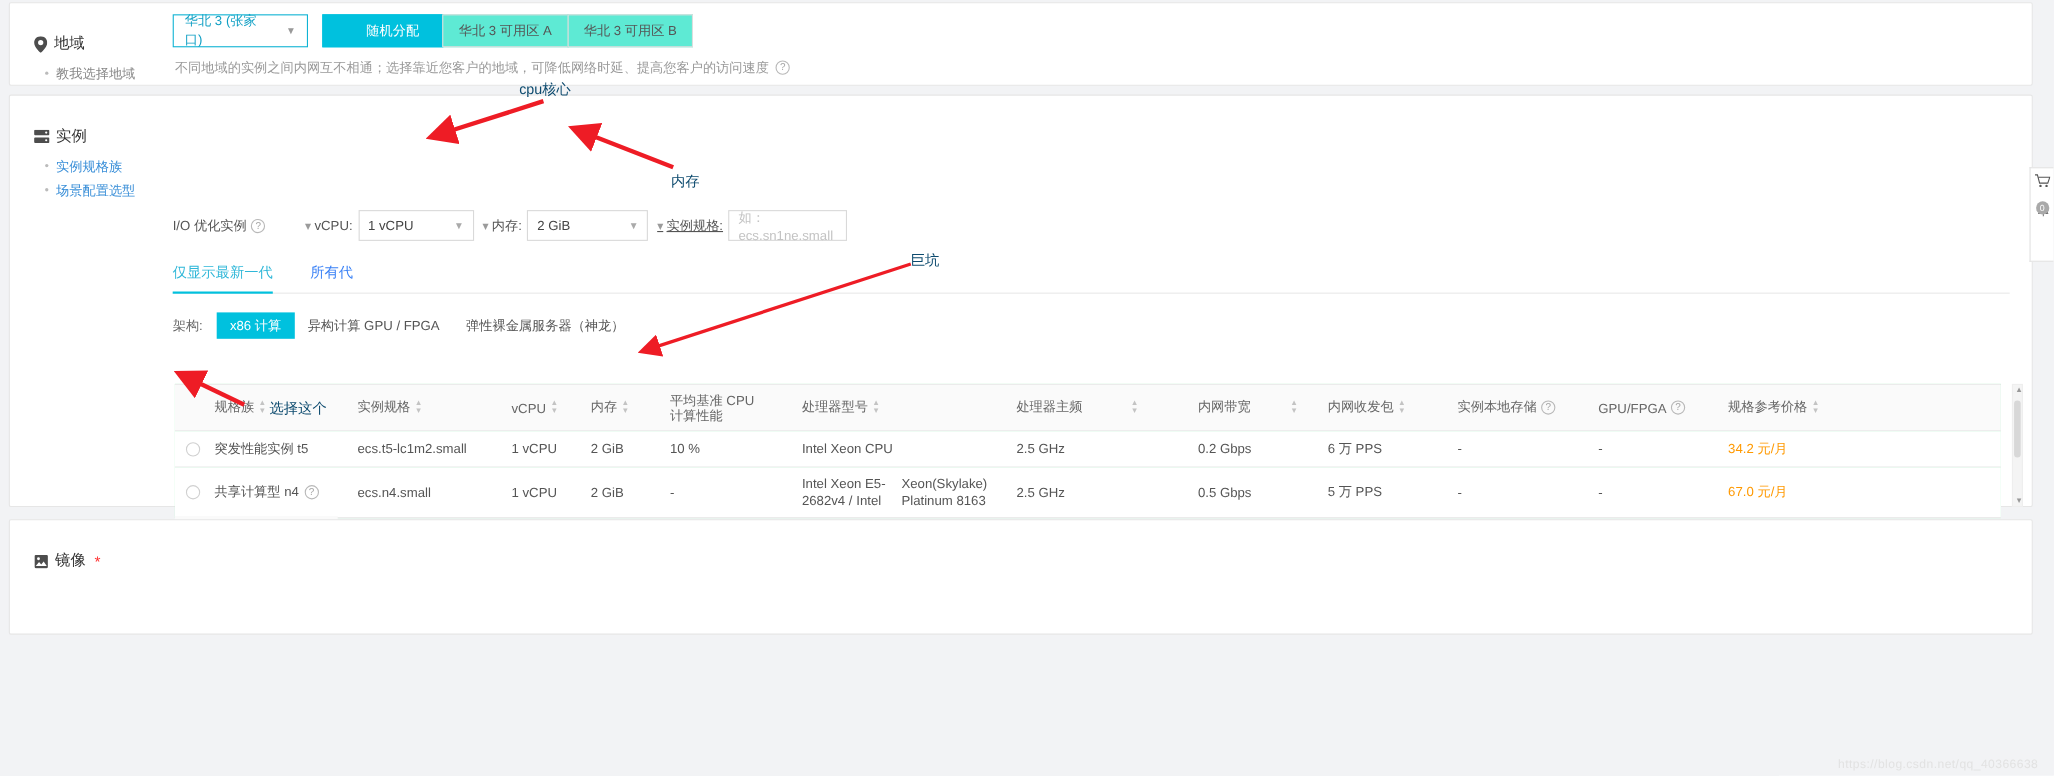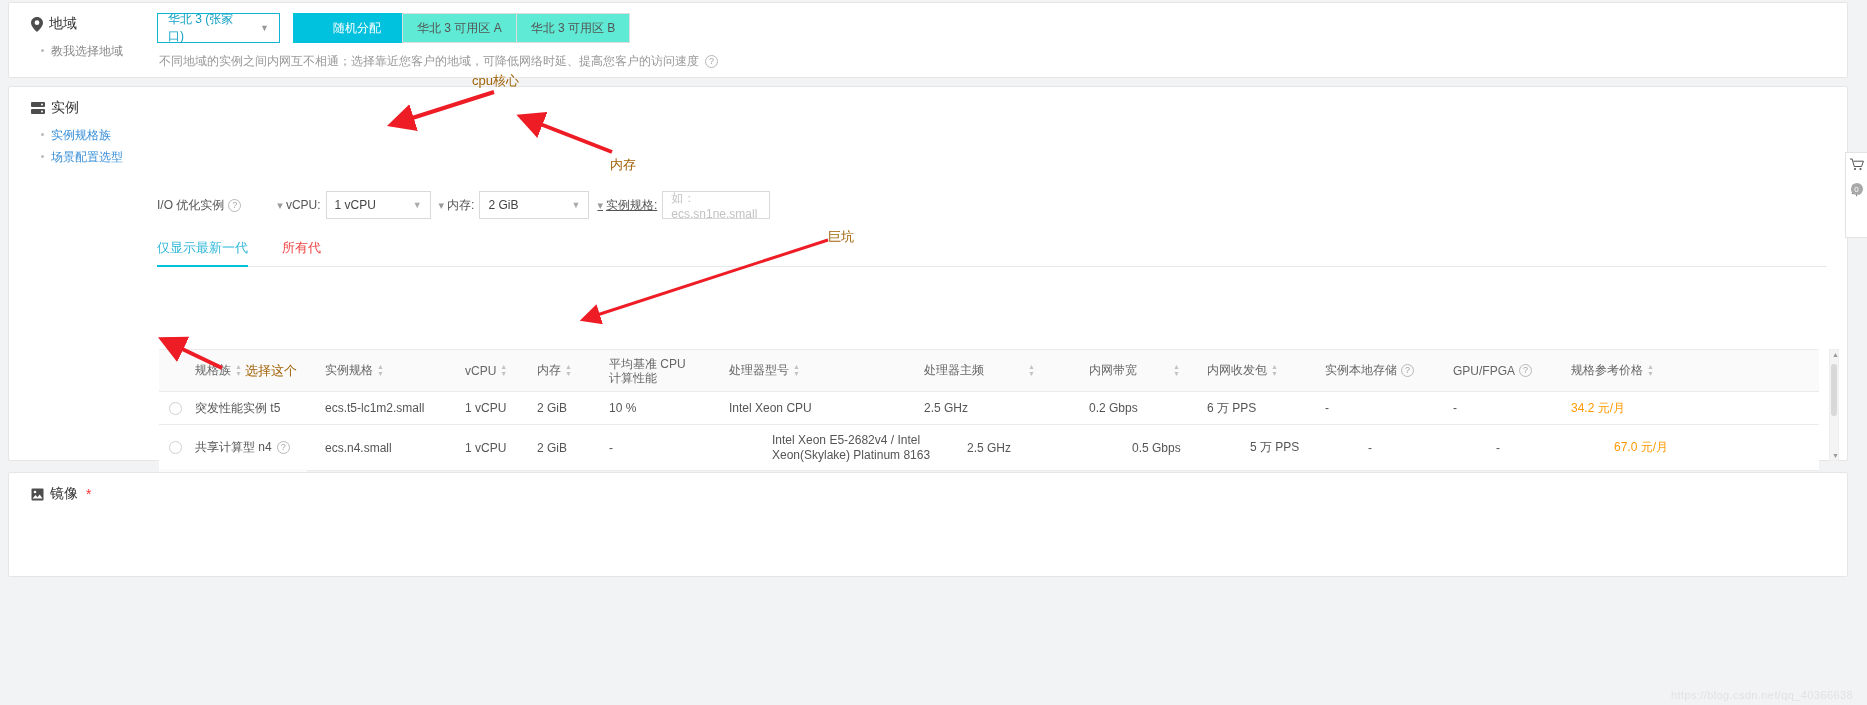--- a/index.html
+++ b/index.html
@@ -26,20 +26,21 @@
   #card-region { top: 2px; height: 76px; }
   #card-instance { top: 86px; height: 375px; }
   #card-image { top: 472px; height: 105px; }
 
   
   .rail { position: absolute; left: 22px; top: 12px; width: 120px; }
   .rail-title {
     font-size: 14px; color: #333; font-weight: normal;
     display: flex; align-items: center; gap: 6px;
     margin-bottom: 10px;
+    margin-top: 16px;
   }
   .rail-title .ic { color: #4d4d4d; display:inline-flex; }
   .rail-link {
     font-size: 12px; color: #888; margin: 0 0 6px 10px;
     position: relative; padding-left: 10px; line-height: 16px;
   }
   .rail-link::before {
     content: ""; position: absolute; left: 0; top: 6px;
     width: 3px; height: 3px; background: #bbb; border-radius: 50%;
   }
@@ -90,21 +91,21 @@
   .drop.wide { width: 110px; }
   .drop .caret { color: #aaa; font-size: 9px; }
   .txtbox {
     height: 28px; width: 108px; border: 1px solid #d9d9d9; background: #fff;
     display: flex; align-items: center; padding: 0 8px; font-size: 12px; color: #c3c3c3;
   }
 
   
   #gen-tabs { position: absolute; left: 148px; top: 152px; display: flex; gap: 34px;
               border-bottom: 1px solid #e8e8e8; width: 1670px; padding-bottom: 9px; }
-  .gen-tab { font-size: 13px; color: #ef4444; cursor: pointer; position: relative; }
+  .gen-tab { font-size: 13px; color: #3b82f6; cursor: pointer; position: relative; }
   .gen-tab.active { color: #2fb7d8; }
   .gen-tab.active::after {
     content: ""; position: absolute; left: 0; right: 0; bottom: -10px;
     height: 2px; background: #00c1de;
   }
 
   
   .chip-row { position: absolute; left: 148px; display: flex; align-items: center; }
   #arch-row { top: 197px; }
   #cat-row  { top: 226px; }
@@ -144,21 +145,21 @@
   .c-price { flex: 1 1 auto; }
   .sorter {
     display: inline-flex; flex-direction: column; line-height: 0; gap: 1px; color: #c3c3c3;
   }
   .sorter span { font-size: 7px; line-height: 6px; }
   .radio {
     width: 13px; height: 13px; border: 1px solid #d0d0d0; border-radius: 50%; background: #fff;
     cursor: pointer;
   }
   .price { color: #f90; }
-  .two-line { flex-direction: column; align-items: flex-start; justify-content: center; line-height: 15px; margin-left: 43px; }
+  .two-line { flex-direction: row; align-items: flex-start; justify-content: center; line-height: 15px; }
   .hdr-two { flex-direction: column; align-items: flex-start; justify-content: center; line-height: 14px; gap: 0; }
   .hdr-two .l1 { display: flex; align-items: center; gap: 4px; }
 
   
   #table-scroll {
     position: absolute; right: 8px; top: 262px; width: 10px; height: 112px;
     background: #f4f4f4; border: 1px solid #eee;
   }
   #table-scroll .thumb { position: absolute; left: 1px; top: 14px; width: 6px; height: 52px; background: #d8d8d8; border-radius: 3px; }
   #table-scroll .ar { position: absolute; left: 2px; font-size: 7px; color: #999; }
@@ -193,21 +194,21 @@
     padding-top: 5px; gap: 2px; cursor: pointer;
   }
   #cart-tab .cart-ic { color: #555; }
   #cart-tab .ctext { font-size: 10px; color: #555; writing-mode: vertical-rl; letter-spacing: 1px; line-height: 11px; }
   #cart-tab .cbadge {
     width: 12px; height: 12px; border-radius: 50%; background: #a9a9a9; color: #fff;
     font-size: 8px; display: flex; align-items: center; justify-content: center; margin-top: 2px;
   }
 
   
-  .anno { position: absolute; color: #a16207; font-size: 13px; white-space: nowrap; }
+  .anno { position: absolute; color: #0c4a6e; font-size: 13px; white-space: nowrap; }
   .arrow-svg { position: absolute; overflow: visible; pointer-events: none; }
 
   
   #watermark {
     position: absolute; right: 14px; bottom: 4px;
     font-size: 11px; color: #e2e2e2; letter-spacing: 0.4px;
   }
 </style>
 </head>
 <body>
@@ -297,20 +298,26 @@
         </span>
         <div class="txtbox">如：ecs.sn1ne.small</div>
       </div>
     </div>
 
     <div id="gen-tabs">
       <div class="gen-tab active">仅显示最新一代</div>
       <div class="gen-tab">所有代</div>
     </div>
 
+    <div class="chip-row" id="arch-row">
+      <span class="chip-key">架构:</span>
+      <span class="chip on">x86 计算</span>
+      <span class="chip">异构计算 GPU / FPGA</span>
+      <span class="chip">弹性裸金属服务器（神龙）</span>
+    </div>
 
 
     <div id="spec-table">
       <div class="tr thead">
         <div class="th c-radio"></div>
         <div class="th c-fam">
           <span>规格族</span>
           <span class="sorter">
               <span>▲</span>
               <span>▼</span>

